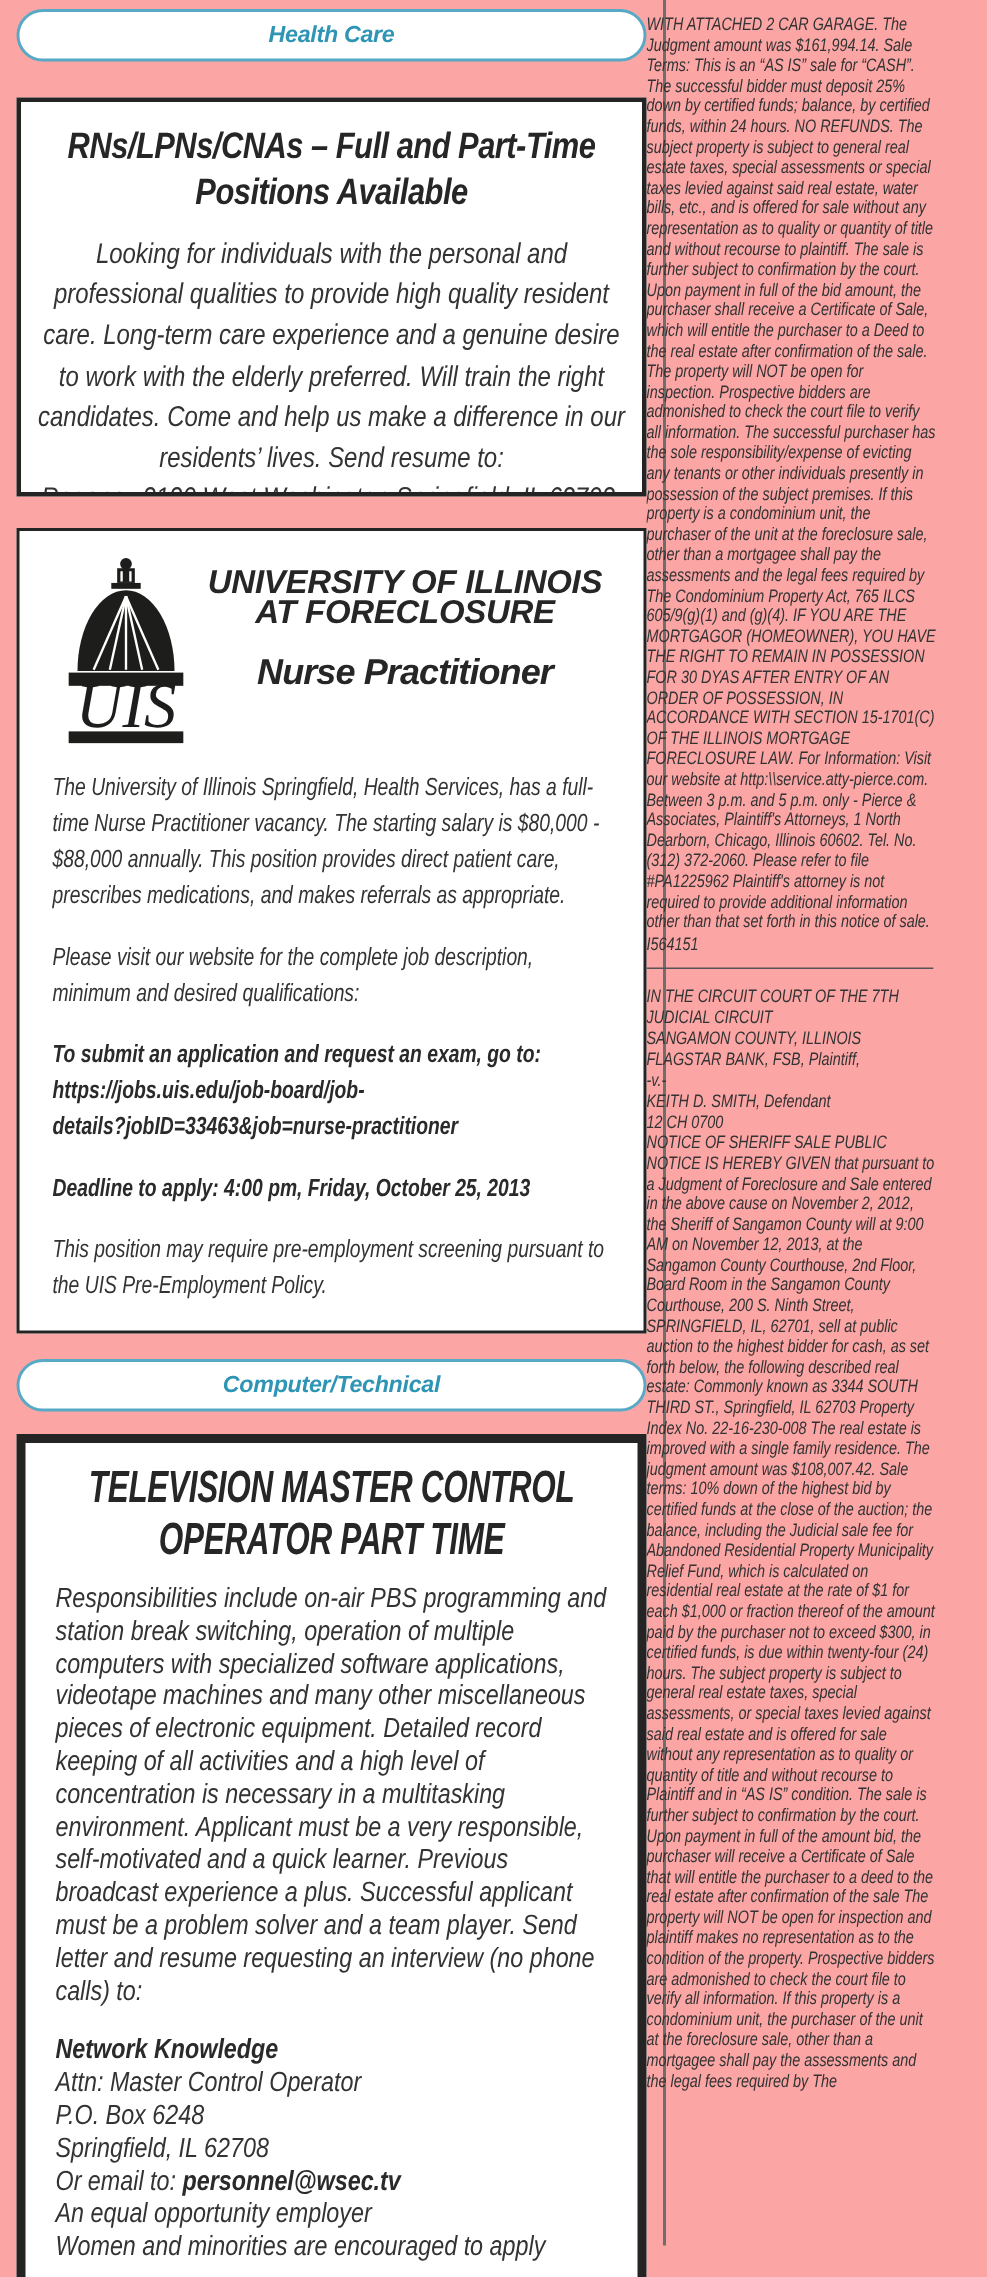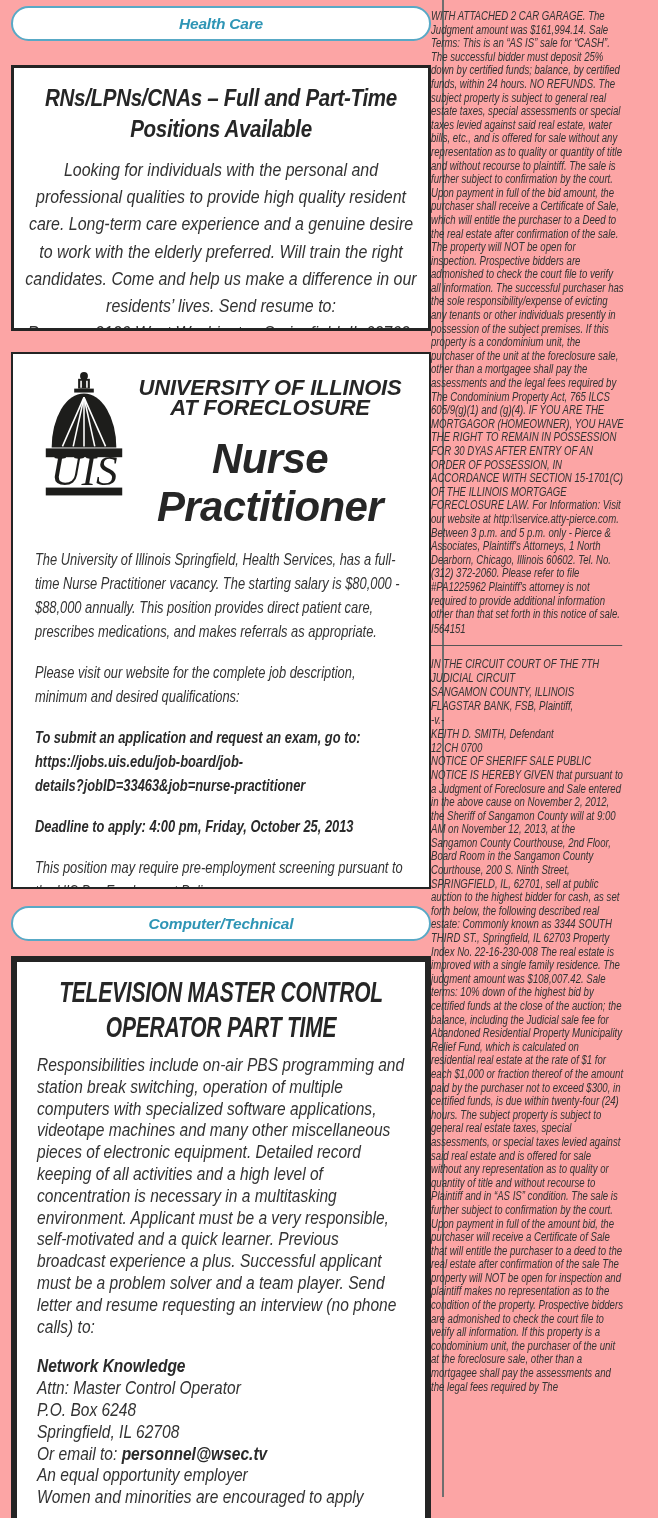--- a/index.html
+++ b/index.html
@@ -31,21 +31,21 @@
   .rn { border:3px solid #242424; margin-top:24px; height:266px; padding:12px 10px; text-align:center; }
   .rn .title { font-weight:bold; font-size:24.5px; line-height:31px; margin:2px 0 12px; letter-spacing:-0.4px; color:#262626; }
   .rn .body  { font-size:19px; line-height:27.2px; color:#333; }
 
   
   .uis { border:2.5px solid #242424; margin-top:21px; height:537px; padding:16px 22px 10px; }
   .uis-header { display:flex; align-items:flex-start; }
   .uis-logo   { width:98px; flex:0 0 98px; }
   .uis-right  { flex:1; padding-top:8px; }
   .org-line   { font-weight:bold; font-size:22px; line-height:20px; text-align:center; letter-spacing:-0.2px; color:#262626; }
-  .np-title   { font-weight:bold; font-size:42px; text-align:center; margin-top:17px; letter-spacing:-0.6px; color:#262626; }
+  .np-title   { font-weight:bold; font-size:24px; text-align:center; margin-top:17px; letter-spacing:-0.6px; color:#262626; }
   .uis p      { font-size:16.5px; line-height:24px; margin:0 0 17px; color:#333; }
   .uis .b     { font-weight:bold; color:#2a2a2a; }
   .uis-body   { margin-top:16px; }
 
   
   .tv { border:6px solid #242424; margin-top:15px; height:592px; padding:12px 20px; }
   .tv .title { font-weight:bold; font-size:30px; line-height:35px; text-align:center; letter-spacing:-0.3px; color:#262626; margin-bottom:10px; }
   .tv .body  { font-size:18.5px; line-height:21.8px; color:#333; }
   .tv .addr  { margin-top:18px; font-size:18.5px; line-height:21.8px; color:#333; }
   .tv .bold  { font-weight:bold; color:#2a2a2a; }

